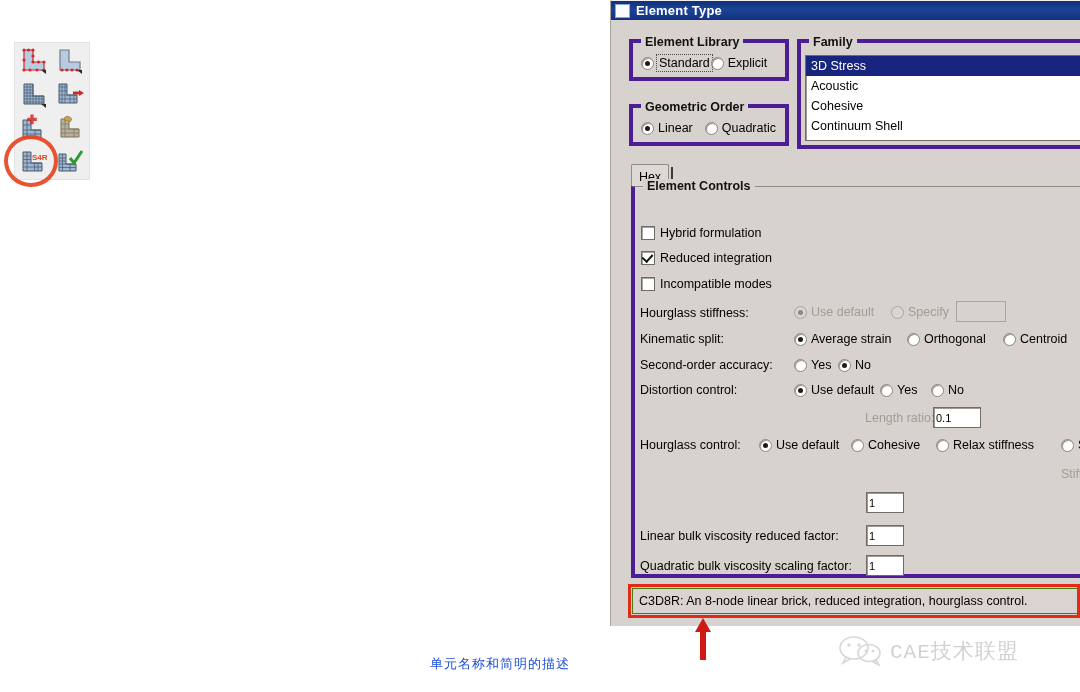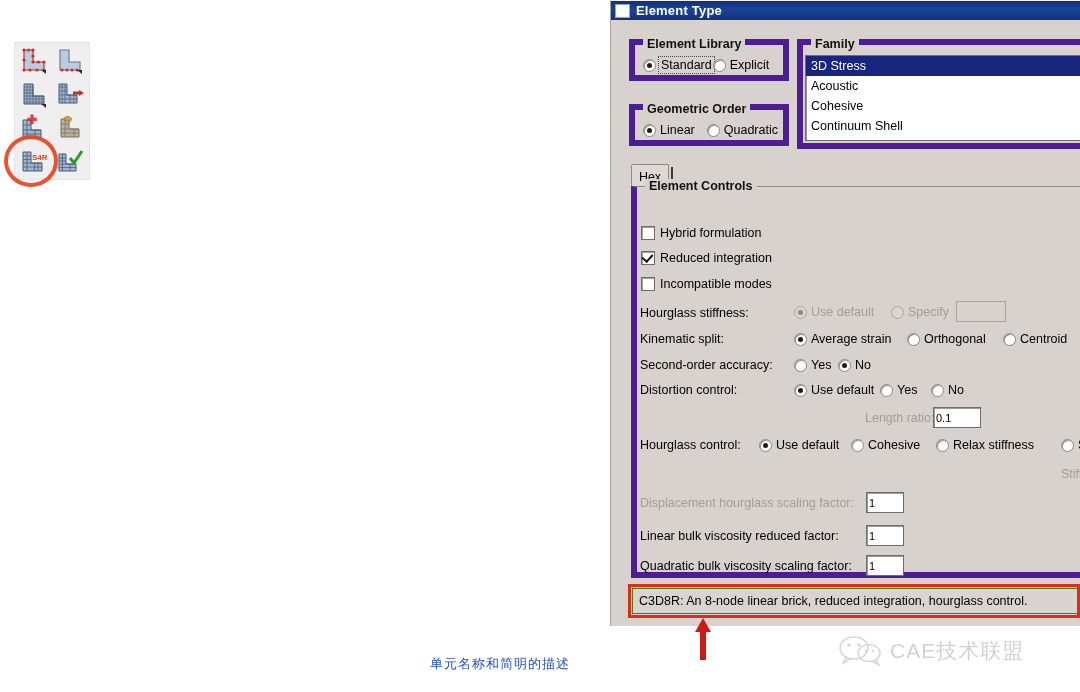--- a/index.html
+++ b/index.html
@@ -40,21 +40,21 @@
   }
   #titlebar .winicon{
     width:13px;height:12px;background:#fdfdfd;border:1px solid #8fa7cc;
     margin-right:6px;flex:0 0 auto;
   }
   #titlebar .wintitle{
     color:#fff;font-size:13px;font-weight:bold;letter-spacing:.2px;
   }
 
   
-  .group{position:absolute;border:6px solid #4c1d95;box-sizing:border-box;}
+  .group{position:absolute;border:4px solid #4c1d95;box-sizing:border-box;}
   .group>.gtitle{
     position:absolute;top:-8px;left:8px;background:#d7d2cd;
     padding:0 4px;font-weight:bold;font-size:12.5px;color:#111;
     white-space:nowrap;
   }
 
   
   .rad{display:inline-flex;align-items:center;white-space:nowrap;}
   .radio{
     width:11px;height:11px;border-radius:50%;
@@ -129,21 +129,21 @@
     white-space:nowrap;
   }
 
   
   #logo{
     position:absolute;left:838px;top:636px;display:flex;align-items:center;
     opacity:.45;
   }
   #logo .lgtext{
     font-size:21px;color:#9a9a9a;margin-left:8px;letter-spacing:1px;
-    font-family:Liberation Sans, sans-serif;
+    font-family:Liberation Mono, monospace;
   }
 </style>
 </head>
 <body>
 
 <div id="toolbar">
 
   <div class="tbtn">
     <svg width="30" height="29" viewBox="0 0 30 29">
       <path d="M5 3 L14 3 L14 15 L25 15 L25 23 L5 23 Z" fill="#b9cbe0" stroke="#cf2a2a" stroke-width="1.2"></path>
@@ -376,21 +376,20 @@
   <span class="rad" style="position:absolute;left:325px;top:437px;">
     <span class="radio"></span>
     <span class="rlabel">Relax stiffness</span>
   </span>
   <span class="rad" style="position:absolute;left:450px;top:437px;">
     <span class="radio"></span>
     <span class="rlabel">S</span>
   </span>
   <span class="lbl dis-txt" style="left:450px;top:466px;">Stiffn</span>
 
-  <span class="lbl dis-txt" style="left:29px;top:495px;">Displacement hourglass scaling factor:</span>
   <span class="tfield" style="position:absolute;left:255px;top:491px;width:38px;height:21px;">1</span>
 
   <span class="lbl" style="left:29px;top:528px;">Linear bulk viscosity reduced factor:</span>
   <span class="tfield" style="position:absolute;left:255px;top:524px;width:38px;height:21px;">1</span>
 
   <span class="lbl" style="left:29px;top:558px;">Quadratic bulk viscosity scaling factor:</span>
   <span class="tfield" style="position:absolute;left:255px;top:554px;width:38px;height:21px;">1</span>
 </div>
 
 <div id="descbox">

